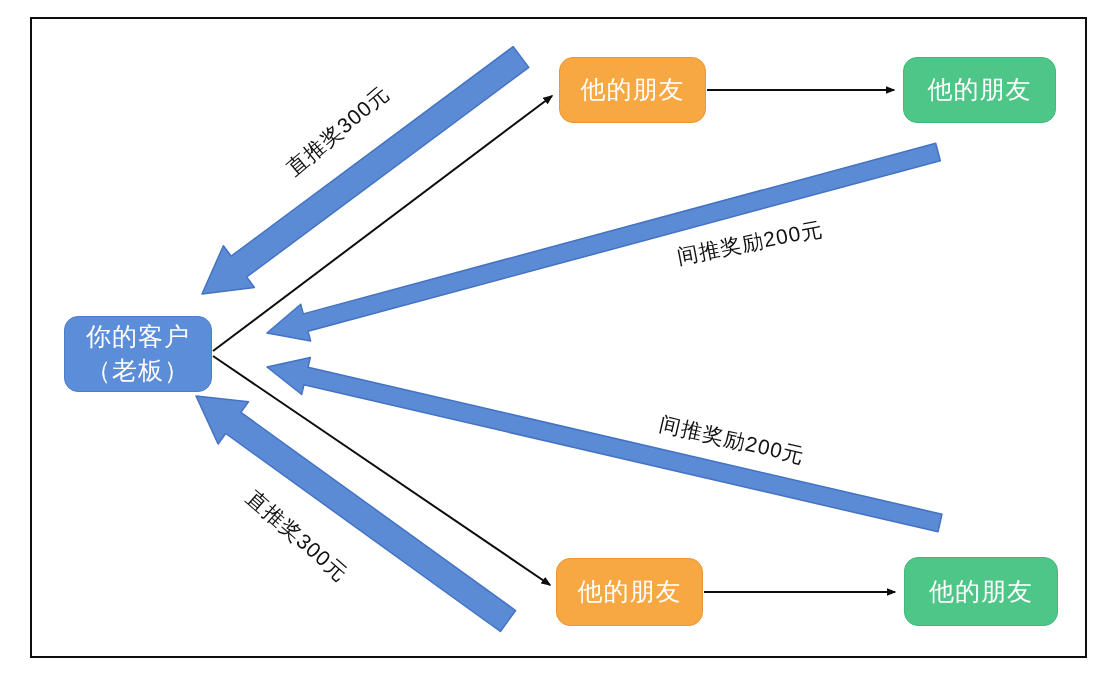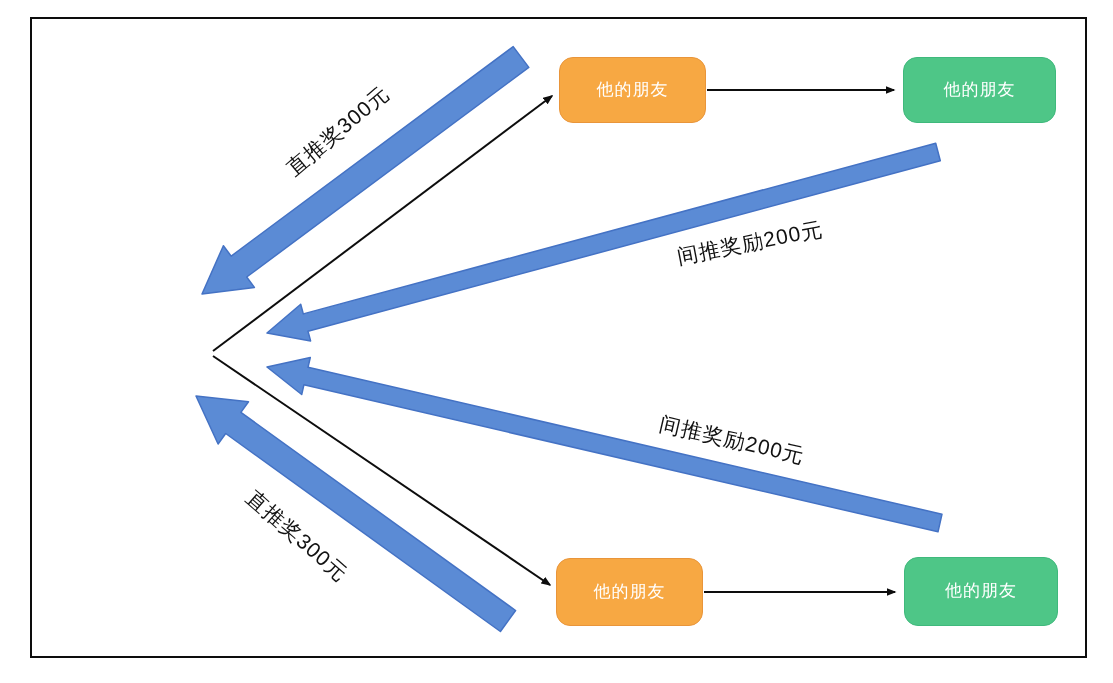--- a/index.html
+++ b/index.html
@@ -2,21 +2,21 @@
 <html><head>
 <meta charset="utf-8">
 <style>
   html,body{margin:0;padding:0;background:#ffffff;}
   body{font-family:"Liberation Sans","DejaVu Sans",sans-serif;}
   #stage{position:relative;width:1113px;height:683px;background:#ffffff;overflow:hidden;}
   #frame{position:absolute;left:30px;top:17px;width:1057px;height:641px;
          border:2px solid #0d0d0d;box-sizing:border-box;background:transparent;}
   #arrow-svg{position:absolute;left:0;top:0;width:1113px;height:683px;}
   .node{position:absolute;display:flex;flex-direction:column;align-items:center;justify-content:center;
-        border-radius:14px;color:#ffffff;font-size:17px;line-height:1.35;text-align:center;
+        border-radius:14px;color:#ffffff;font-size:25px;line-height:1.35;text-align:center;
         letter-spacing:1px;box-sizing:border-box;}
   .node-customer{left:64px;top:316px;width:148px;height:76px;border:1px solid #4a7ec6;}
   .node-friend-top-1{left:559px;top:57px;width:147px;height:66px;border:1px solid #e9953a;}
   .node-friend-top-2{left:903px;top:57px;width:153px;height:66px;border:1px solid #3fb97c;}
   .node-friend-bottom-1{left:556px;top:558px;width:147px;height:68px;border:1px solid #e9953a;}
   .node-friend-bottom-2{left:904px;top:557px;width:154px;height:69px;border:1px solid #3fb97c;}
   .reward-label{position:absolute;font-size:21px;color:#111111;white-space:nowrap;
                 transform-origin:center center;letter-spacing:1px;}
   .reward-direct-top{left:338px;top:131px;transform:translate(-50%,-50%) rotate(-40deg);}
   .reward-indirect-top{left:750px;top:243px;transform:translate(-50%,-50%) rotate(-11deg);}
@@ -43,20 +43,24 @@
         <line x1="704" y1="592" x2="895" y2="592" stroke="#0d0d0d" stroke-width="2" marker-end="url(#arrowhead)"></line>
       </g>
     <g id="reward-arrows">
         <polygon points="513.2,46.6 231.2,256.1 223.4,245.7 202.0,294.0 254.4,287.4 246.7,277.0 528.8,67.4" fill="#5B8BD5" stroke="#4472C4" stroke-width="1.5" stroke-linejoin="round"></polygon>
         <polygon points="935.7,143.3 303.3,313.9 300.7,304.2 267.0,333.0 310.6,340.9 308.0,331.3 940.3,160.7" fill="#5B8BD5" stroke="#4472C4" stroke-width="1.5" stroke-linejoin="round"></polygon>
         <polygon points="942.0,514.2 308.0,367.3 310.3,357.5 267.0,367.0 301.7,394.5 303.9,384.8 938.0,531.8" fill="#5B8BD5" stroke="#4472C4" stroke-width="1.5" stroke-linejoin="round"></polygon>
         <polygon points="515.6,610.5 240.9,412.4 248.5,401.8 196.0,396.0 218.1,444.0 225.7,433.5 500.4,631.5" fill="#5B8BD5" stroke="#4472C4" stroke-width="1.5" stroke-linejoin="round"></polygon>
       </g>
   </svg>
 
+  <div class="node node-customer" style="background-color: rgb(92, 141, 216);">
+    <span>你的客户</span>
+    <span>（老板）</span>
+  </div>
 
   <div class="node node-friend-top-1" style="background-color: rgb(247, 168, 67);">
     <span>他的朋友</span>
   </div>
 
   <div class="node node-friend-top-2" style="background-color: rgb(78, 198, 135);">
     <span>他的朋友</span>
   </div>
 
   <div class="node node-friend-bottom-1" style="background-color: rgb(247, 168, 67);">

